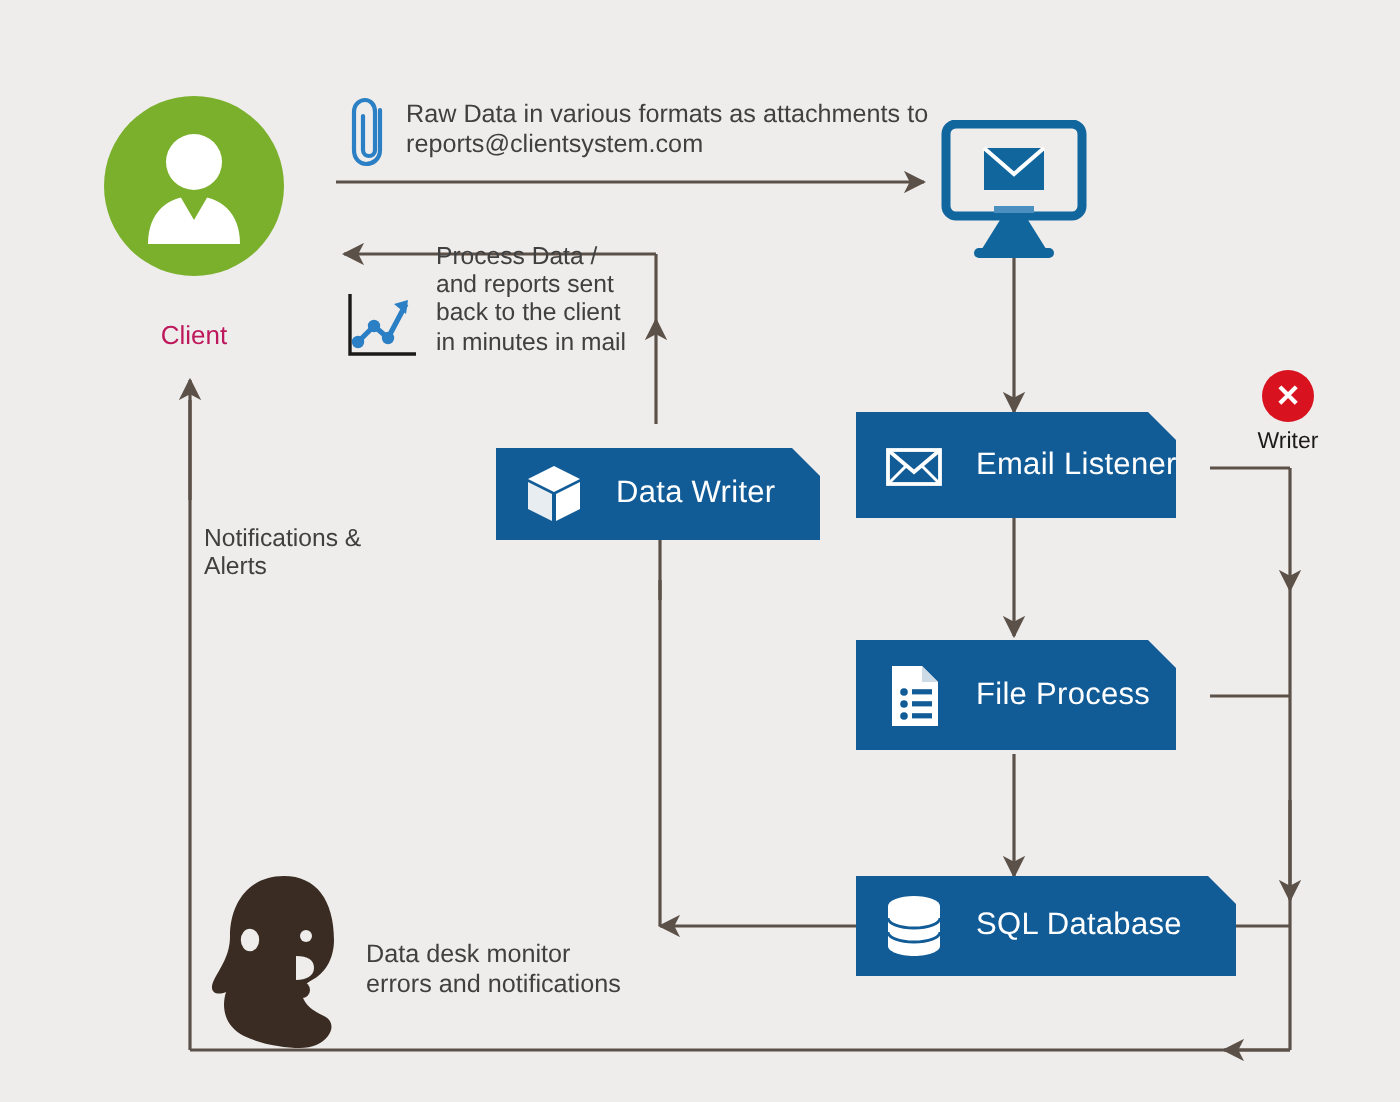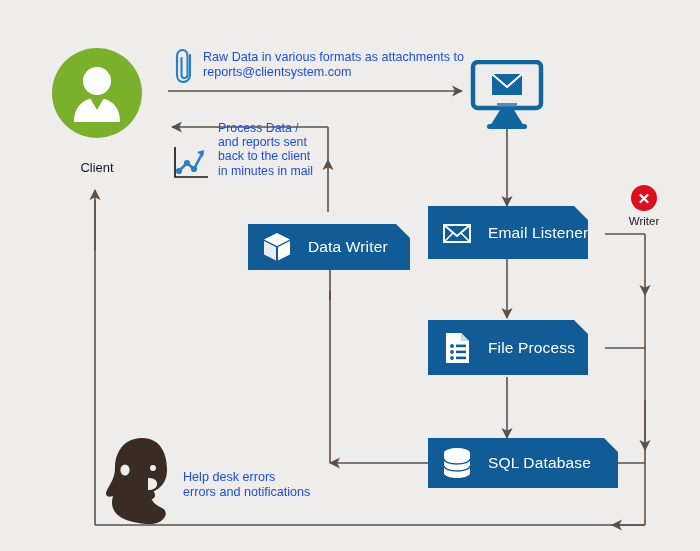--- a/index.html
+++ b/index.html
@@ -48,42 +48,42 @@
     height: 34px;
     flex: 0 0 34px;
     display: flex;
     align-items: center;
     justify-content: center;
   }
 
   
   .txt {
     position: absolute;
-    color: #1d4ed8;
+    color: #404040;
     font-size: 12.3px;
     line-height: 14.2px;
     white-space: pre-line;
   }
   .txt.big { font-size: 12.6px; line-height: 15px; }
 
   
   #client-avatar {
     position: absolute;
     left: 52px; top: 48px;
     width: 90px; height: 90px;
     border-radius: 50%;
     background: #7ab02c;
   }
   #client-label {
     position: absolute;
     left: 52px; top: 160px;
     width: 90px;
     text-align: center;
     font-size: 13px;
-    color: #0f172a;
+    color: #be185d;
   }
 
   
   #errors-badge {
     position: absolute;
     left: 631px; top: 185px;
     width: 26px; height: 26px;
     border-radius: 50%;
     background: #d9121f;
     display: flex;
@@ -184,20 +184,22 @@
       <circle cx="9" cy="28" r="3.1" fill="#2b7fc4"></circle>
       <circle cx="17" cy="20" r="3.1" fill="#2b7fc4"></circle>
       <circle cx="24" cy="26" r="3.1" fill="#2b7fc4"></circle>
     </svg>
   </div>
   <div class="txt" style="left:218px; top:121px;">Process Data /
 and reports sent
 back to the client
 in minutes in mail</div>
 
+  <div class="txt" style="left:102px; top:262px;">Notifications &amp;
+Alerts</div>
 
   <div class="proc" style="left:248px; top:212px; width:162px; height:46px;margin-top:12px;">
     <span class="picon">
       <svg width="32" height="32" viewBox="0 0 32 32">
         <path d="M 16 2 L 29 8.5 L 16 15 L 3 8.5 Z" fill="#ffffff"></path>
         <path d="M 3 10 L 15 16 L 15 29.5 L 3 23.5 Z" fill="#e8edf2"></path>
         <path d="M 29 10 L 17 16 L 17 29.5 L 29 23.5 Z" fill="#ffffff"></path>
       </svg>
     </span>
     <span class="plabel">Data Writer</span>
@@ -258,16 +260,16 @@
                C 46 64 48 60 52 58 C 58 55 63 48 63 38 C 63 18 54 6 38 6 Z" fill="#3a2c22"></path>
       <path d="M 20 30 C 20 16 28 10 38 10 C 48 10 56 16 56 30" fill="none" stroke="#3a2c22" stroke-width="4.2"></path>
       <ellipse cx="21" cy="38" rx="8.5" ry="10" fill="#3a2c22"></ellipse>
       <ellipse cx="21" cy="38" rx="4.6" ry="5.6" fill="#efedeb"></ellipse>
       <path d="M 24 44 C 32 52 40 58 46 62" fill="none" stroke="#3a2c22" stroke-width="3.4"></path>
       <circle cx="47" cy="63" r="4" fill="#3a2c22"></circle>
       <path d="M 44 46 C 50 46 53 48 53 52 C 53 56 49 58 44 58" fill="#efedeb"></path>
       <circle cx="49" cy="36" r="3" fill="#efedeb"></circle>
     </svg>
   </div>
-  <div class="txt big" style="left:183px; top:470px;">Help desk errors
+  <div class="txt big" style="left:183px; top:470px;">Data desk monitor
 errors and notifications</div>
 
 </div>
 
 </body></html>

